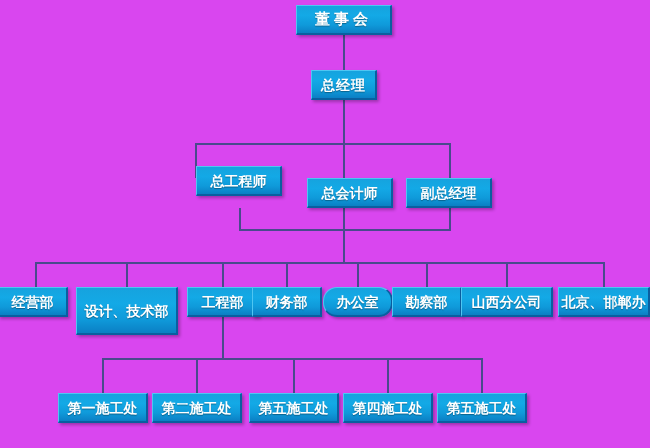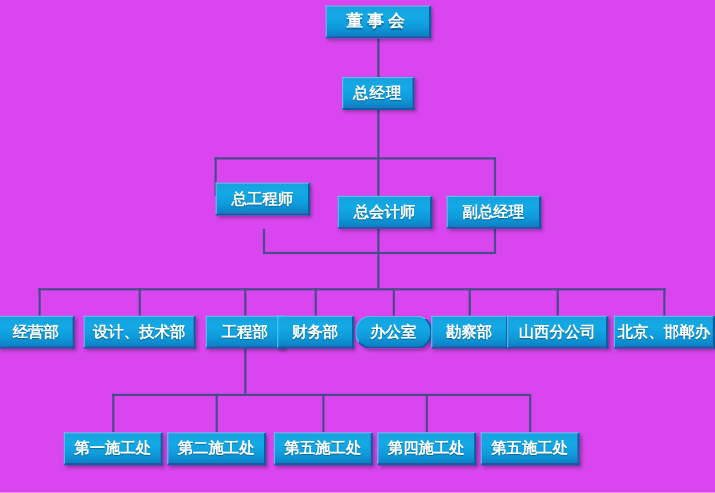--- a/index.html
+++ b/index.html
@@ -109,21 +109,21 @@
       </div>
       <div class="node lvl-3" style="left: 307px; top: 178px; width: 86px; height: 30px;">
         <span class="label">总会计师</span>
       </div>
       <div class="node lvl-3" style="left: 406px; top: 178px; width: 86px; height: 30px;">
         <span class="label">副总经理</span>
       </div>
       <div class="node lvl-4" style="left: -2px; top: 287px; width: 70px; height: 30px;">
         <span class="label">经营部</span>
       </div>
-      <div class="node lvl-4" style="left: 76px; top: 287px; width: 102px; height: 30px;">
+      <div class="node lvl-4" style="left: 76px; top: 287px; width: 102px; height: 48px;">
         <span class="label">设计、技术部</span>
       </div>
       <div class="node lvl-4" style="left: 187px; top: 287px; width: 72px; height: 30px;">
         <span class="label">工程部</span>
       </div>
       <div class="node lvl-4" style="left: 252px; top: 287px; width: 70px; height: 30px;">
         <span class="label">财务部</span>
       </div>
       <div class="node lvl-4" style="left: 323px; top: 287px; width: 70px; height: 30px; border-radius: 14px;">
         <span class="label">办公室</span>

